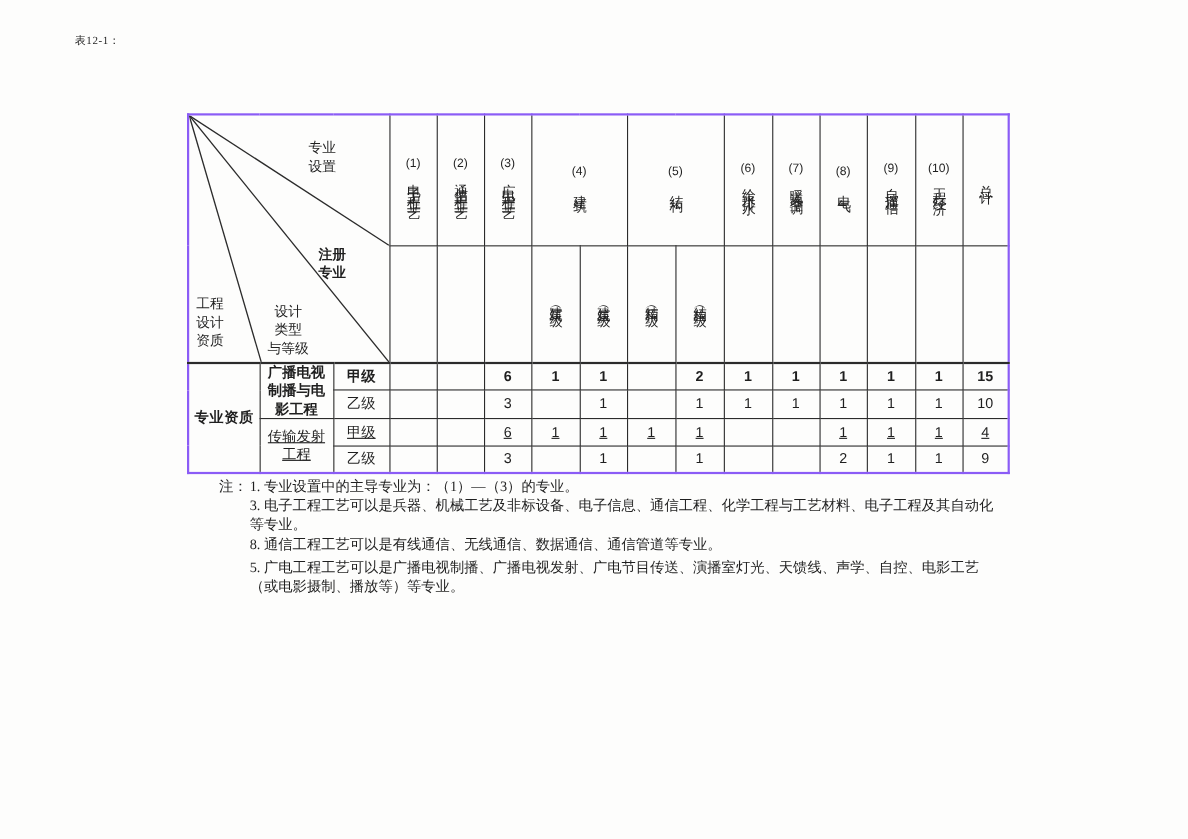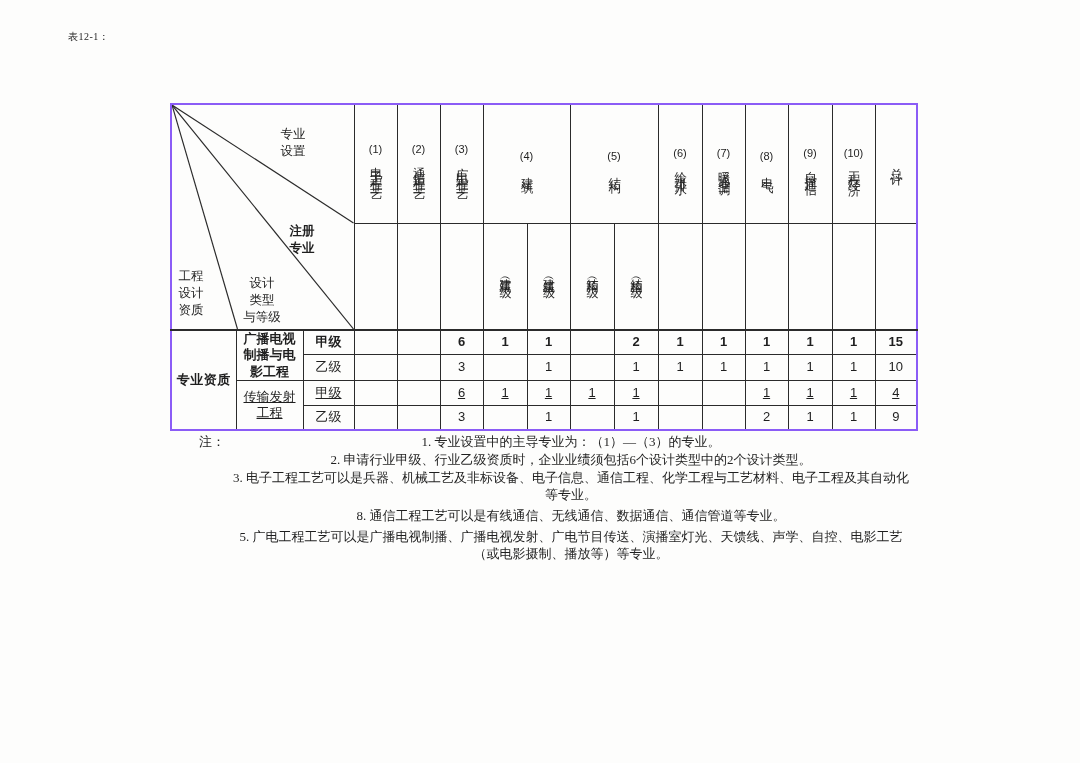--- a/index.html
+++ b/index.html
@@ -48,21 +48,21 @@
   
   td.qual{font-size:13px;letter-spacing:.5px;}
   td.glabel{white-space:pre;font-size:12.5px;line-height:15.5px;}
   td.grade{font-size:13px;}
   td.val{font-family:"Liberation Sans","DejaVu Sans",sans-serif;font-size:13px;}
   
   .notes{position:absolute;left:199px;top:433px;width:716px;display:flex;
          font-size:13px;line-height:17px;}
   .notes-prefix{width:28px;flex:none;}
   .notes-items{flex:1;}
-  .note-item{white-space:pre-wrap;margin-bottom:1px;text-align:center;}
+  .note-item{white-space:pre-wrap;margin-bottom:1px;}
   .note-item:nth-child(3),.note-item:nth-child(4){margin-bottom:4px;}
   .pagenum{position:absolute;left:0;top:707px;width:1080px;text-align:center;
            font-size:13px;letter-spacing:1px;color:#3a3a3a;}
 </style>
 </head>
 <body>
 
 <div class="page">
 
   <div class="doc-label">表12-1：</div>
@@ -210,21 +210,20 @@
       <td class="val">1</td>
       <td class="val">9</td>
     </tr>
   </tbody>
     </table>
 
   <div class="notes">
     <div class="notes-prefix">注：</div>
     <div class="notes-items">
       <div class="note-item">1. 专业设置中的主导专业为：（1）—（3）的专业。</div>
-      <div class="note-item">2. 申请行业甲级、行业乙级资质时，企业业绩须包括6个设计类型中的2个设计类型。</div>
       <div class="note-item">3. 电子工程工艺可以是兵器、机械工艺及非标设备、电子信息、通信工程、化学工程与工艺材料、电子工程及其自动化
 等专业。</div>
       <div class="note-item">8. 通信工程工艺可以是有线通信、无线通信、数据通信、通信管道等专业。</div>
       <div class="note-item">5. 广电工程工艺可以是广播电视制播、广播电视发射、广电节目传送、演播室灯光、天馈线、声学、自控、电影工艺
 （或电影摄制、播放等）等专业。</div>
     </div>
   </div>
 
 
 </div>

